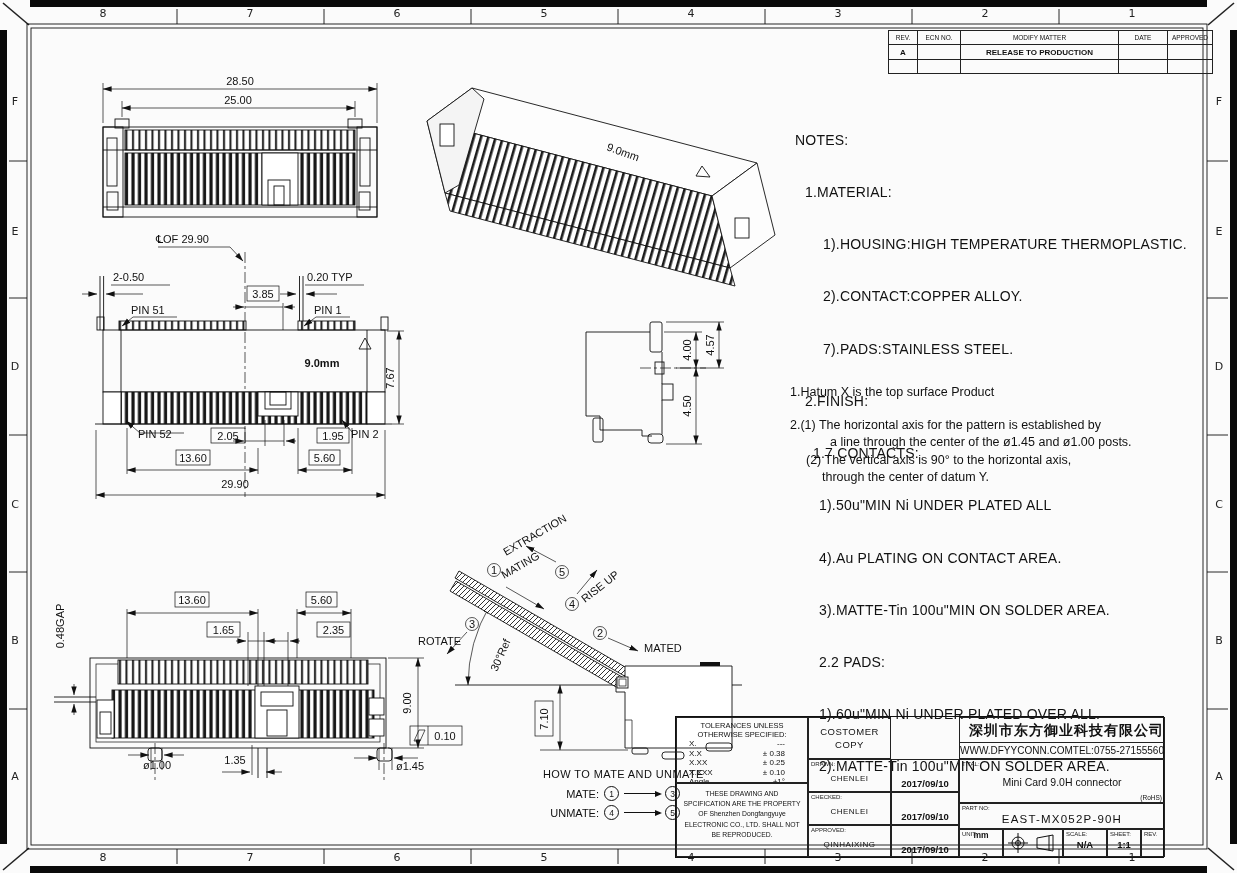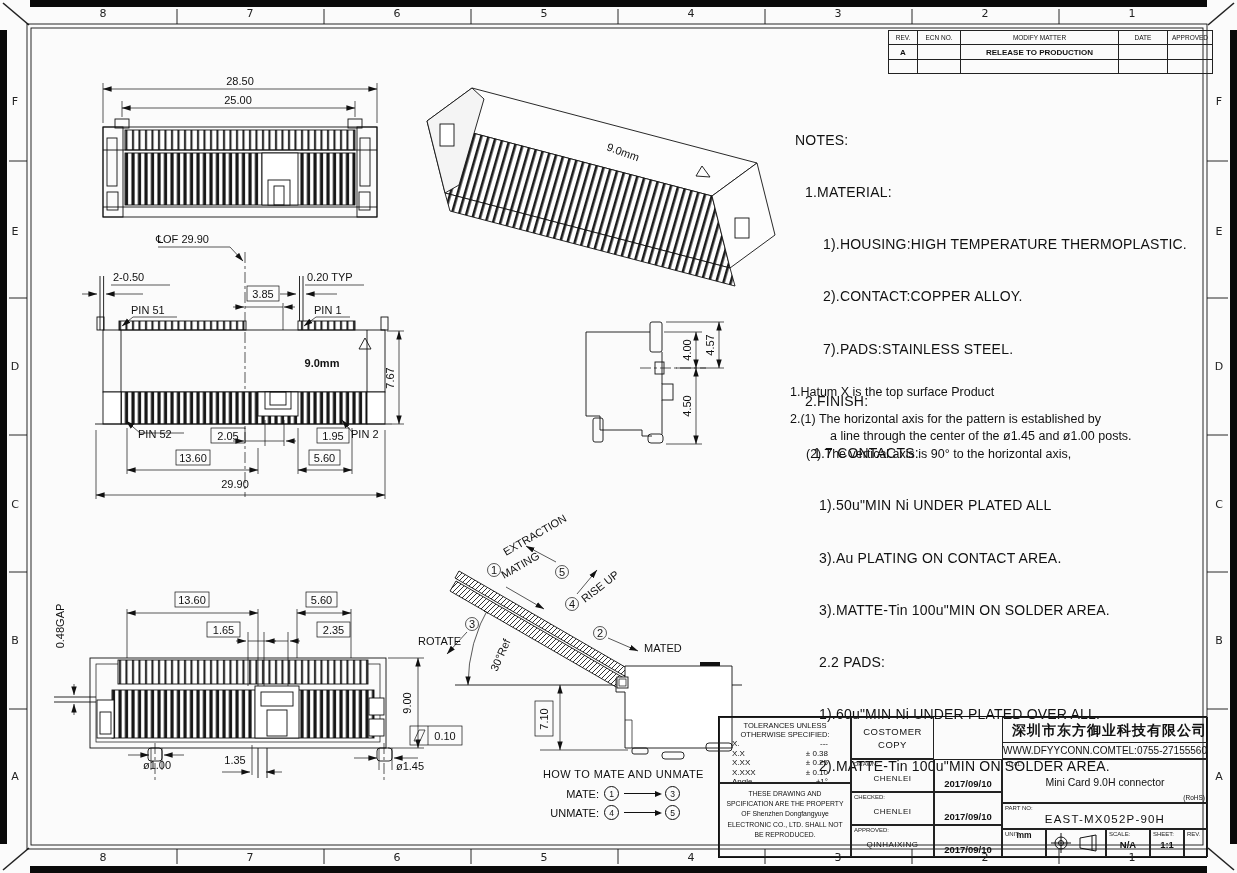--- a/index.html
+++ b/index.html
@@ -11,38 +11,38 @@
   svg text{font-family:"Liberation Sans","DejaVu Sans",sans-serif;font-size:11px;
            fill:#111;stroke:none;}
   g.lw{stroke:#111;stroke-width:0.9;fill:none;}
   .thin{stroke-width:0.7;}
   .dash{stroke-dasharray:11 3 3 3;}
   
   .notes{position:absolute;left:795px;top:97px;font-size:14px;line-height:17.4px;
          letter-spacing:.2px;white-space:pre;}
   .n1{padding-left:10px}.n2{padding-left:28px}.n3{padding-left:18px}.n4{padding-left:24px}
   .datum{position:absolute;left:790px;top:384px;font-size:12.5px;line-height:17.5px;}
-  .d-gap{margin-top:9px}.d2{padding-left:40px}.d3{padding-left:16px}.d4{padding-left:32px}
+  .d-gap{margin-top:15px}.d2{padding-left:40px}.d3{padding-left:16px}.d4{padding-left:32px}
   
   .revtab{position:absolute;left:888px;top:30px;border-collapse:collapse;}
   .revtab th,.revtab td{border:1px solid #222;padding:0;text-align:center;
       font-weight:normal;font-size:6.5px;height:13px;overflow:hidden;}
   .revtab td.val{font-size:8px;font-weight:bold;height:14px;}
   
   .howto{position:absolute;left:543px;top:768px;font-size:11px;}
   .howto .ttl{letter-spacing:.4px;margin-bottom:6px;}
   .hrow{display:flex;align-items:center;gap:5px;margin-top:4px;}
   .hlab{width:56px;text-align:right;}
   .circ{display:inline-flex;width:13px;height:13px;border:1px solid #111;border-radius:50%;
         align-items:center;justify-content:center;font-size:8.5px;flex:none;}
   .harrow{display:inline-block;width:36px;height:0;border-top:1px solid #111;position:relative;}
   .harrow:after{content:"";position:absolute;right:-2px;top:-3.5px;border-left:7px solid #111;
         border-top:3px solid transparent;border-bottom:3px solid transparent;}
   
-  .tblock{position:absolute;left:718px;top:716px;width:489px;height:142px;
+  .tblock{position:absolute;left:675px;top:716px;width:489px;height:142px;
           border:1.5px solid #111;box-sizing:border-box;}
   .tc{position:absolute;box-sizing:border-box;border:1px solid #222;overflow:hidden;}
   .tol-title{font-size:7.5px;text-align:center;padding-top:3px;line-height:9px;}
   .tol-row{display:flex;font-size:8px;line-height:9.5px;padding:0 22px 0 12px;}
   .tol-row .v{margin-left:auto;}
   .propnote{font-size:6.8px;text-align:center;line-height:1.5;padding:5px 5px 0 5px;}
   .cust{font-size:9.5px;text-align:center;padding-top:7px;line-height:13px;letter-spacing:.5px;}
   .slab{position:absolute;left:2px;top:1px;font-size:6px;color:#222;}
   .sname{text-align:center;font-size:8px;margin-top:14px;letter-spacing:.5px;}
   .sdate{text-align:center;font-size:9.5px;font-weight:bold;margin-top:18px;}
@@ -445,32 +445,33 @@
 
   <div class="notes">
     <div>NOTES:</div>
     <div class="n1">1.MATERIAL:</div>
     <div class="n2">1).HOUSING:HIGH TEMPERATURE THERMOPLASTIC.</div>
     <div class="n2">2).CONTACT:COPPER ALLOY.</div>
     <div class="n2">7).PADS:STAINLESS STEEL.</div>
     <div class="n1">2.FINISH:</div>
     <div class="n3">1.7 CONTACTS:</div>
     <div class="n4">1).50u"MIN Ni UNDER PLATED ALL</div>
-    <div class="n4">3).Au PLATING ON CONTACT AREA.</div>
+    <div class="n4">4).Au PLATING ON CONTACT AREA.</div>
     <div class="n4">3).MATTE-Tin 100u"MIN ON SOLDER AREA.</div>
     <div class="n4">2.2 PADS:</div>
     <div class="n4">1).60u"MIN Ni UNDER PLATED OVER ALL.</div>
     <div class="n4">2).MATTE-Tin 100u"MIN ON SOLDER AREA.</div>
   </div>
 
   <div class="datum">
     <div>1.Hatum X is the top surface Product</div>
     <div class="d-gap">2.(1) The horizontal axis for the pattern is established by</div>
     <div class="d2">a line through the center of the ø1.45 and ø1.00 posts.</div>
     <div class="d3">(2) The vertical axis is 90° to the horizontal axis,</div>
+    <div class="d4">through the center of datum Y.</div>
   </div>
 
   <div class="howto">
     <div class="ttl">HOW TO MATE AND UNMATE</div>
     <div class="hrow">
       <span class="hlab">MATE:</span>
       <span class="circ">1</span>
       <span class="harrow"></span>
       <span class="circ">3</span>
     </div>

